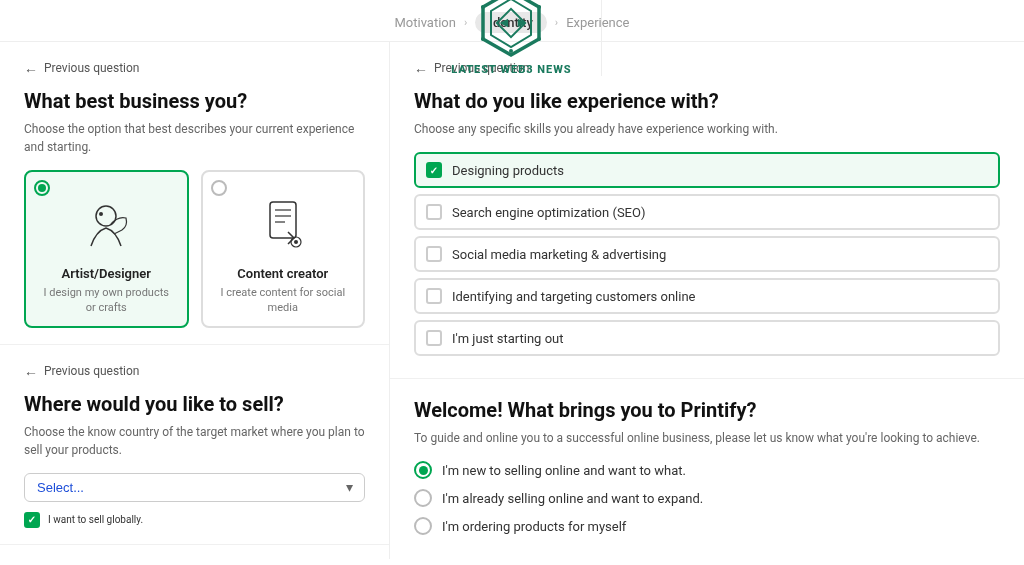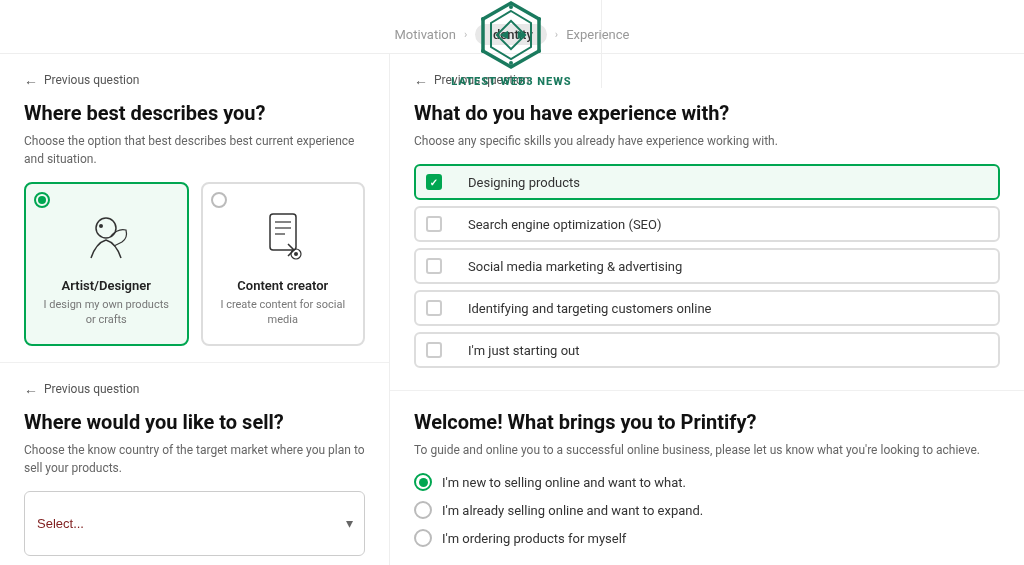--- a/index.html
+++ b/index.html
@@ -11,21 +11,21 @@
       width: 1024px;
       height: 565px;
       overflow: hidden;
     }
 
     
     .top-nav {
       display: flex;
       align-items: center;
       justify-content: center;
-      padding: 24px 0 8px;
+      padding: 12px 0 8px;
       border-bottom: 1px solid #eee;
       gap: 8px;
       font-size: 13px;
       color: #666;
       position: relative;
     }
     .top-nav .logo-center {
       position: absolute;
       left: 50%;
       transform: translateX(-50%);
@@ -109,21 +109,21 @@
 
     
     .option-cards {
       display: flex;
       gap: 12px;
     }
     .option-card {
       width: 181px;
       border: 2px solid #ddd;
       border-radius: 8px;
-      padding: 14px 12px 16px;
+      padding: 14px 12px 10px;
       text-align: center;
       cursor: pointer;
       position: relative;
     }
     .option-card.selected {
       border-color: #00a651;
       background: #f0faf4;
     }
     .option-card .radio-top {
       position: absolute;
@@ -171,25 +171,25 @@
       font-size: 11px;
       color: #777;
       line-height: 1.4;
     }
     .dropdown-wrapper {
       position: relative;
       margin-bottom: 10px;
     }
     .dropdown-wrapper select {
       width: 100%;
-      padding: 24px 12px;
+      padding: 6px 12px;
       border: 1px solid #ccc;
       border-radius: 6px;
       font-size: 13px;
-      color: #7f1d1d;
+      color: #1d4ed8;
       background: #fff;
       appearance: none;
     }
     .dropdown-arrow {
       position: absolute;
       right: 12px;
       top: 50%;
       transform: translateY(-50%);
       color: #666;
       pointer-events: none;
@@ -228,21 +228,21 @@
       display: flex;
       align-items: center;
       justify-content: center;
       flex-shrink: 0;
     }
 
     
     .experience-option {
       display: flex;
       align-items: center;
-      gap: 26px;
+      gap: 10px;
       padding: 8px 10px;
       border-radius: 6px;
       margin-bottom: 6px;
       font-size: 13px;
       cursor: pointer;
     }
     .experience-option.checked-option {
       border: 2px solid #00a651;
       background: #f0faf4;
     }
@@ -341,22 +341,22 @@
 
 <div class="main-layout">
 
   <div class="left-panel">
 
     <div class="section">
       <div class="prev-question">
         <span class="arrow">←</span>
         <span>Previous question</span>
       </div>
-      <div class="section-title">Where best describes you?</div>
-      <div class="section-subtitle">Choose the option that best describes best current experience and situation.</div>
+      <div class="section-title">What best business you?</div>
+      <div class="section-subtitle">Choose the option that best describes your current experience and starting.</div>
 
       <div class="option-cards">
 
         <div class="option-card selected">
           <div class="radio-top"></div>
           <div class="card-icon">
             <svg width="60" height="60" viewBox="0 0 60 60" fill="none">
               <circle cx="30" cy="20" r="10" stroke="#333" stroke-width="1.5" fill="none"></circle>
               <path d="M15 50 Q20 35 30 32 Q40 35 45 50" stroke="#333" stroke-width="1.5" fill="none"></path>
               <path d="M35 28 Q42 20 50 22 Q52 30 46 34" stroke="#333" stroke-width="1.2" fill="none"></path>
@@ -413,21 +413,21 @@
     </div>
   </div>
 
   <div class="right-panel">
 
     <div class="section">
       <div class="prev-question">
         <span class="arrow">←</span>
         <span>Previous question</span>
       </div>
-      <div class="section-title">What do you have experience with?</div>
+      <div class="section-title">What do you like experience with?</div>
       <div class="section-subtitle">Choose any specific skills you already have experience working with.</div>
 
       <div class="experience-option checked-option">
         <div class="checkbox-green"></div>
         <span>Designing products</span>
       </div>
 
       <div class="experience-option unchecked-option">
         <div class="checkbox-empty"></div>
         <span>Search engine optimization (SEO)</span>

